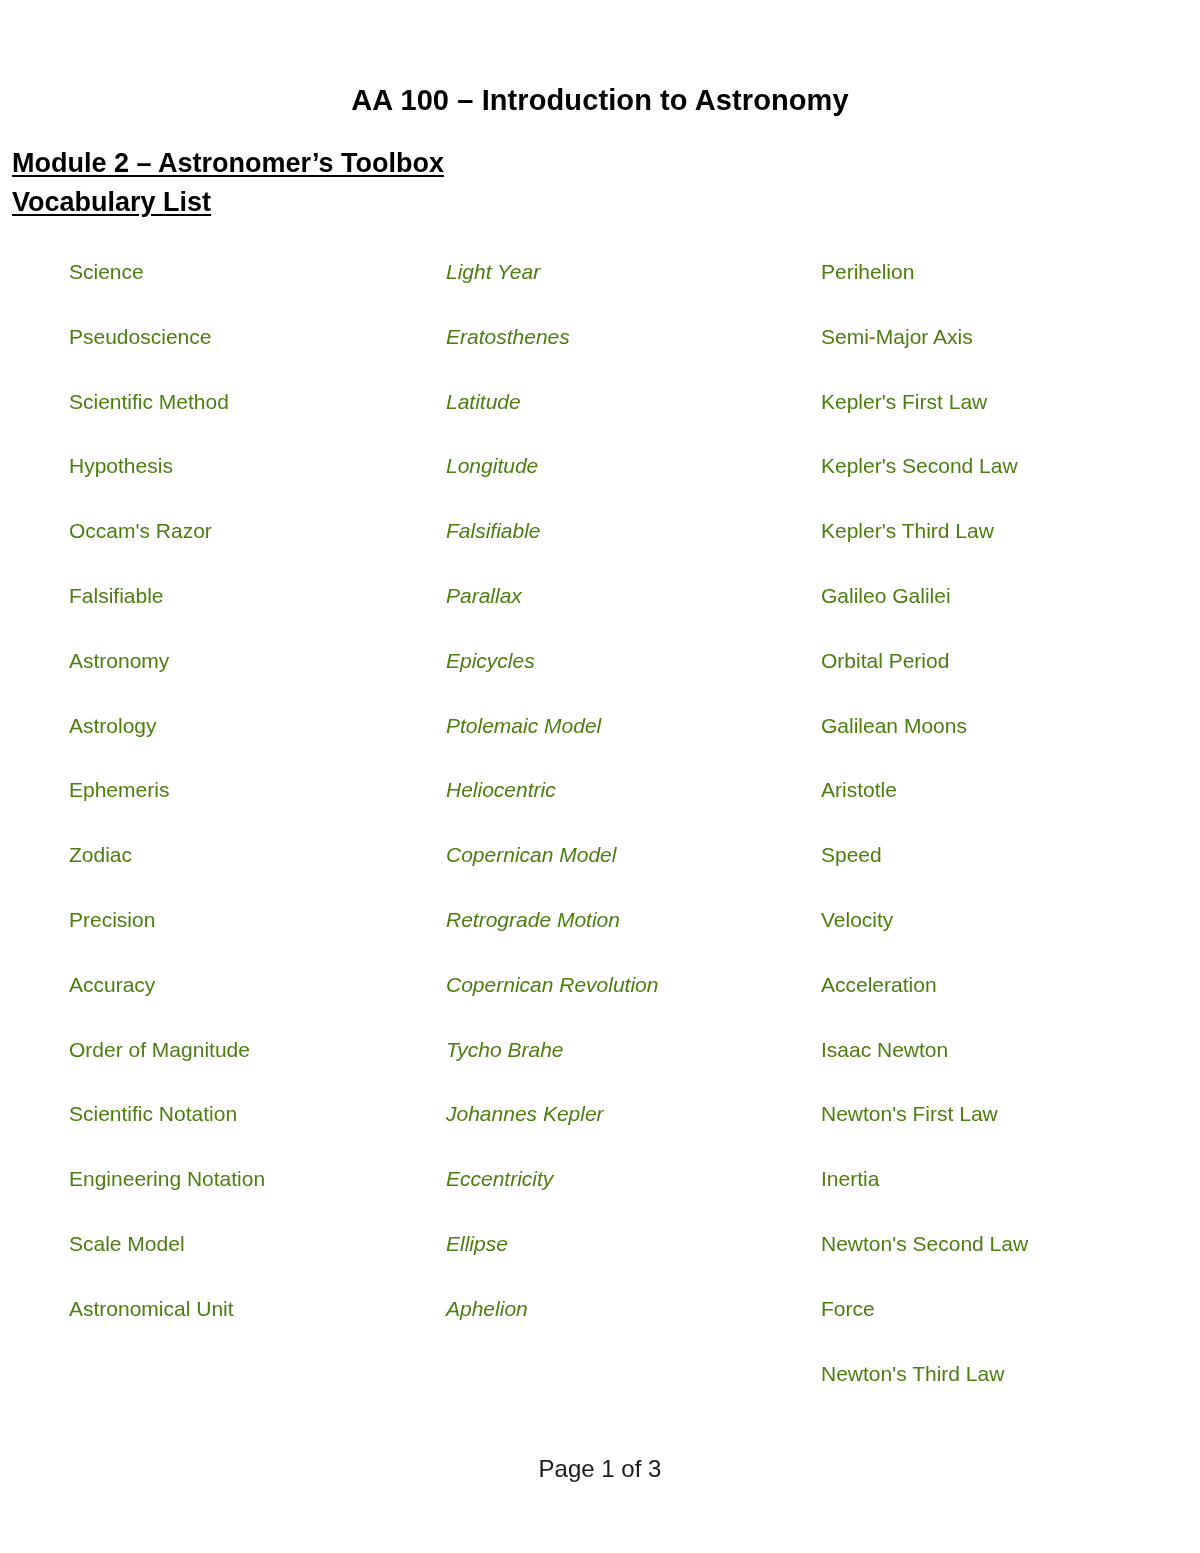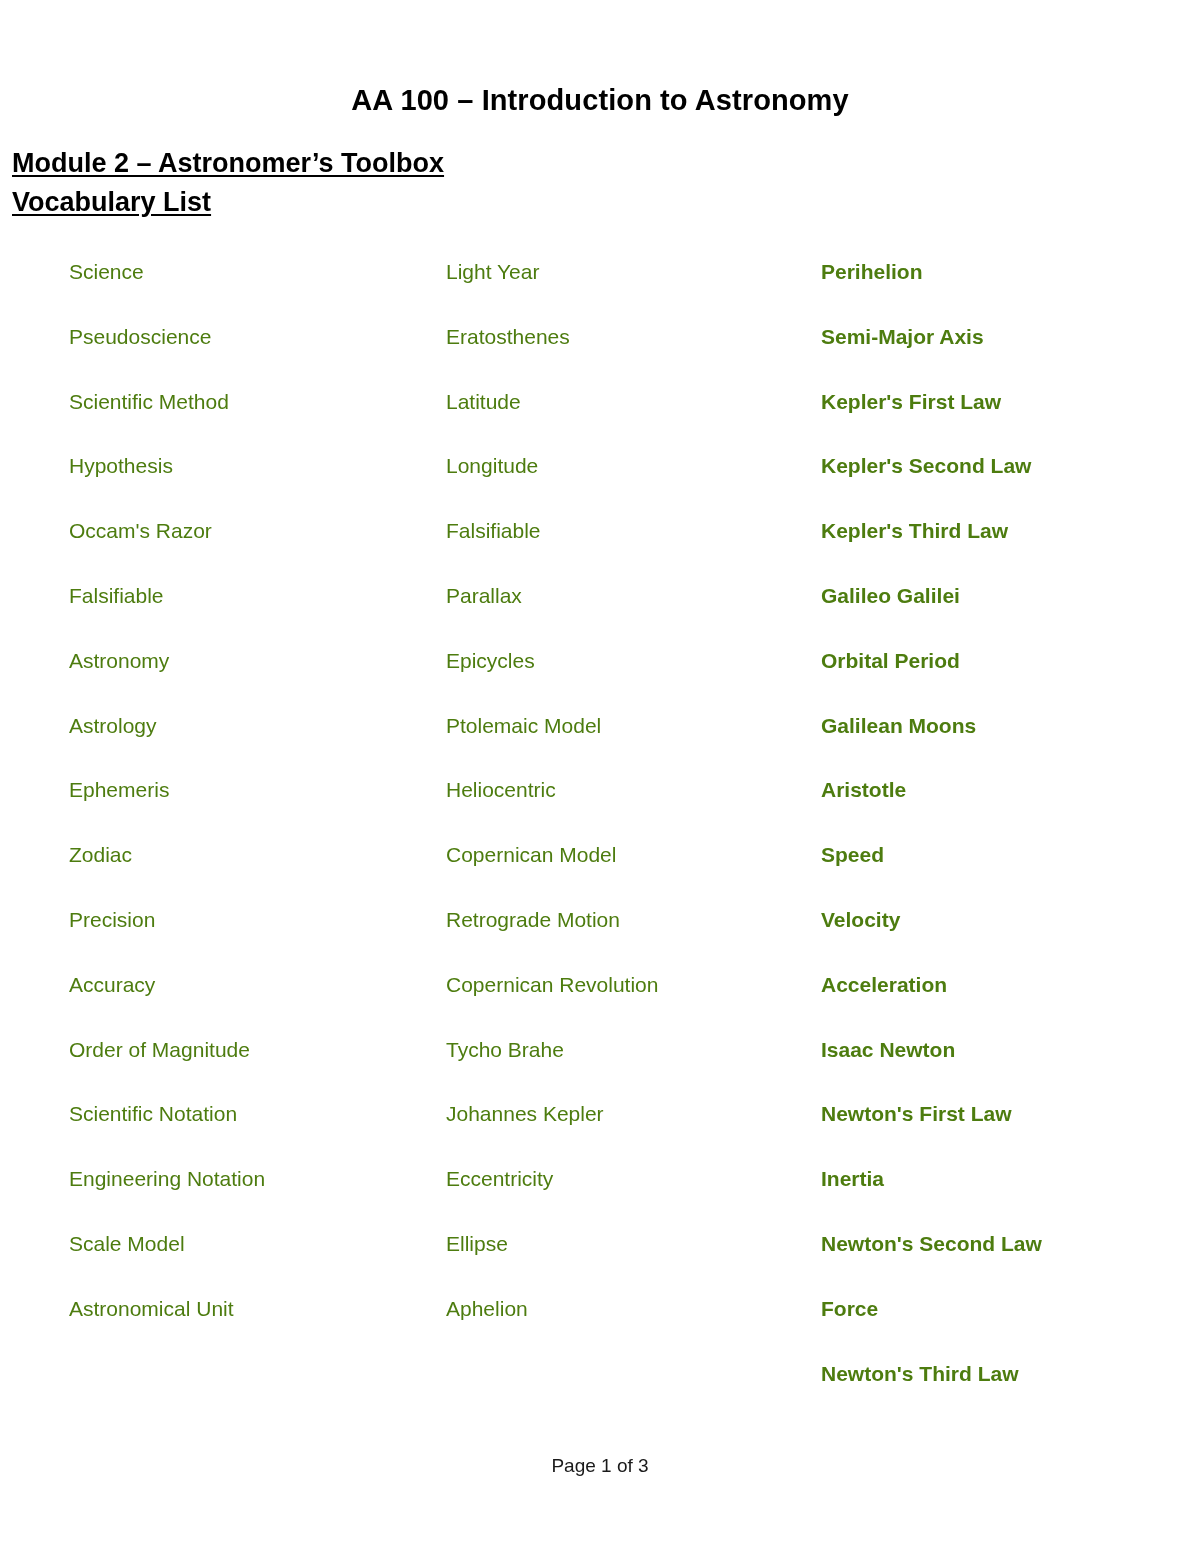--- a/index.html
+++ b/index.html
@@ -62,39 +62,39 @@
     width: 1200px;
     height: 1140px;
   }
 
   .vocab-col {
     position: absolute;
     top: 0;
   }
 
   .vocab-col.col-1 { left: 69px;  width: 370px; }
-  .vocab-col.col-2 { left: 446px; width: 370px; }
-  .vocab-col.col-3 { left: 821px; width: 370px; font-weight: bold; }
+  .vocab-col.col-2 { left: 446px; width: 370px; font-style: italic; }
+  .vocab-col.col-3 { left: 821px; width: 370px; }
 
   .vocab-item {
     height: 64.8px;
     font-size: 21px;
     line-height: 25px;
     white-space: nowrap;
     color: #4d7c0f;
   }
 
   
   .page-footer {
     position: absolute;
     top: 1455px;
     left: 0;
     width: 1200px;
     text-align: center;
-    font-size: 19px;
+    font-size: 24px;
     color: #1a1a1a;
   }
 </style>
 </head>
 <body>
 
 <div class="page">
 
   <h1 class="doc-title">AA 100 – Introduction to Astronomy</h1>
 

